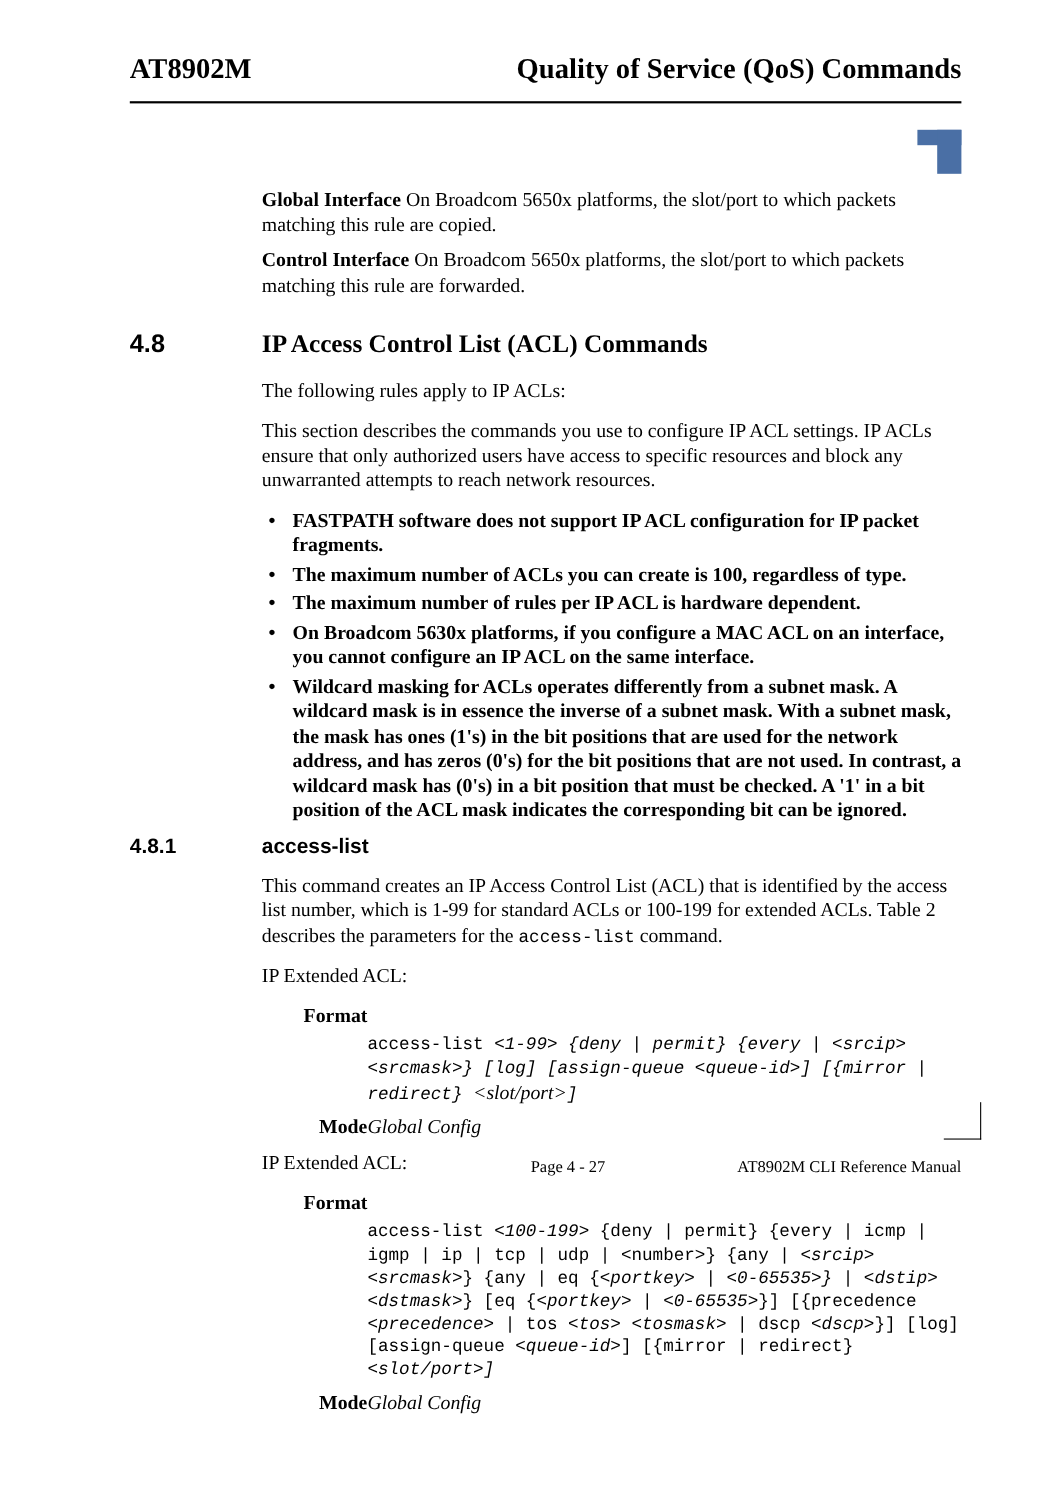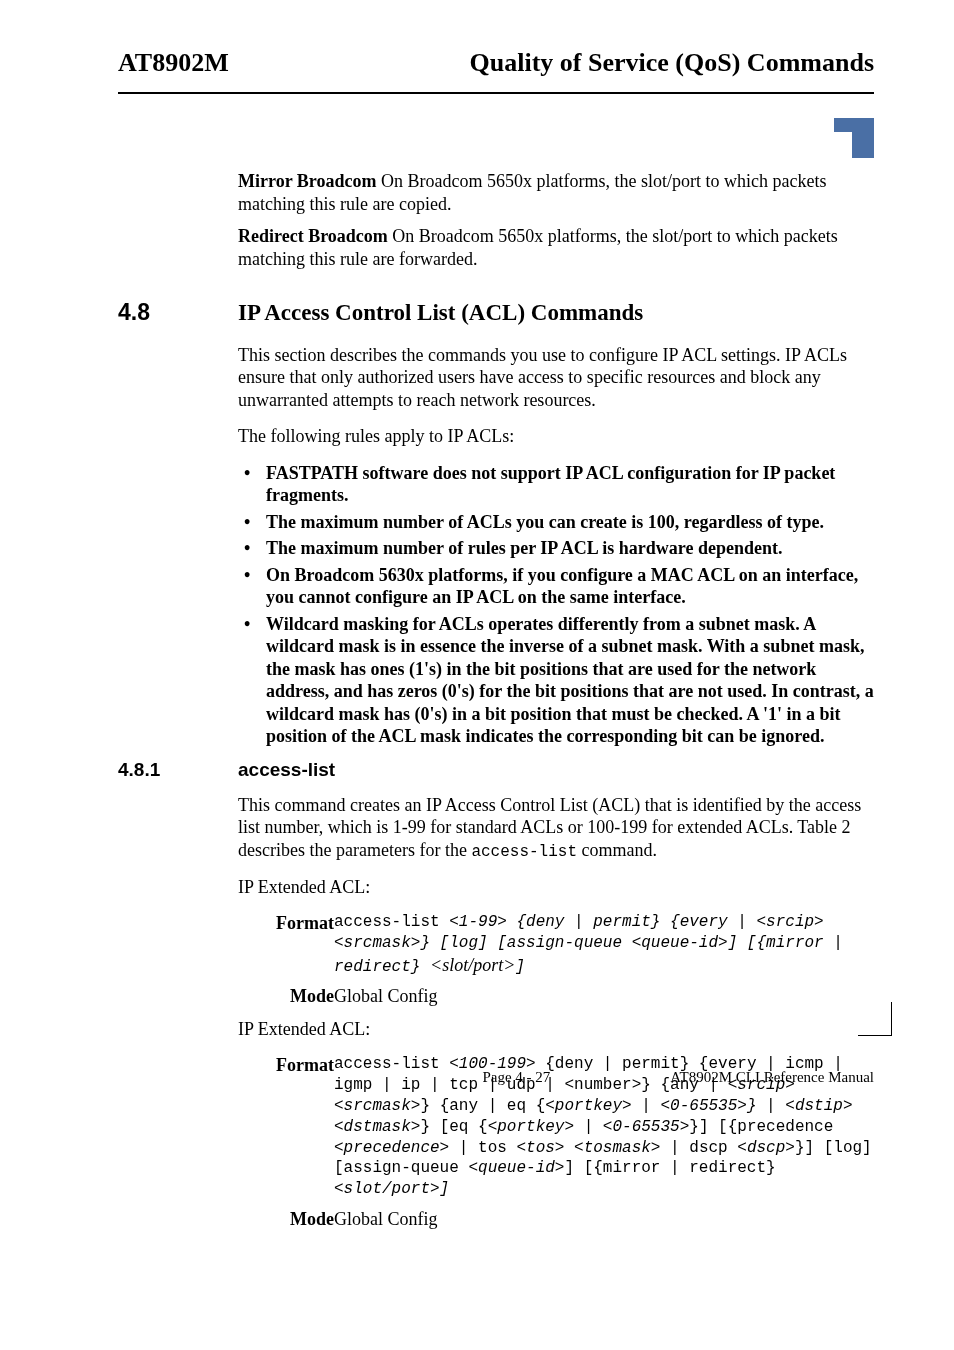--- a/index.html
+++ b/index.html
@@ -141,40 +141,42 @@
     width: 96px;
     flex: 0 0 96px;
     font-weight: bold;
     text-align: right;
   }
   .fmt-value {
     flex: 1;
     font-family: "Courier New", Courier, monospace;
     font-size: 16px;
     line-height: 1.3;
+    margin-top: 28px;
   }
   .fmt-value .ital {
     font-style: italic;
   }
   .fmt-value .serif-ital {
     font-family: "Times New Roman", Times, serif;
     font-style: italic;
     font-size: 18px;
   }
   .fmt-plain {
     flex: 1;
     font-size: 18px;
+    font-style: italic;
   }
   .mono-inline {
     font-family: "Courier New", Courier, monospace;
     font-size: 16px;
   }
   .footer {
     position: absolute;
-    bottom: 38px;
+    bottom: 54px;
     left: 118px;
     right: 80px;
     display: flex;
     justify-content: space-between;
     font-size: 15px;
   }
   .footer .spacer { flex: 1; }
   .footer .center { text-align: center; flex: 0 0 auto; margin-right: 120px;}
   .footer .right { text-align: right; flex: 0 0 auto; }
   .crop-mark {
@@ -214,35 +216,35 @@
 
   <div class="corner-mark">
     <div class="h"></div>
     <div class="v"></div>
   </div>
 
   <div class="content">
 
     <div class="def-list">
       <div class="def-item">
-        <span class="def-label">Mirror Broadcom</span><span>  On Broadcom 5650x platforms, the slot/port to which packets matching this rule are copied.</span>
+        <span class="def-label">Global Interface</span><span>  On Broadcom 5650x platforms, the slot/port to which packets matching this rule are copied.</span>
       </div>
       <div class="def-item">
-        <span class="def-label">Redirect Broadcom</span><span>  On Broadcom 5650x platforms, the slot/port to which packets matching this rule are forwarded.</span>
+        <span class="def-label">Control Interface</span><span>  On Broadcom 5650x platforms, the slot/port to which packets matching this rule are forwarded.</span>
       </div>
     </div>
 
     <div class="section-row">
       <div class="section-num">4.8</div>
       <div class="section-title">IP Access Control List (ACL) Commands</div>
     </div>
 
     <div class="body-block">
+      <p class="para">The following rules apply to IP ACLs:</p>
       <p class="para">This section describes the commands you use to configure IP ACL settings. IP ACLs ensure that only authorized users have access to specific resources and block any unwarranted attempts to reach network resources.</p>
-      <p class="para">The following rules apply to IP ACLs:</p>
       <ul class="bullets">
         <li>FASTPATH software does not support IP ACL configuration for IP packet fragments.</li>
         <li>The maximum number of ACLs you can create is 100, regardless of type.</li>
         <li>The maximum number of rules per IP ACL is hardware dependent.</li>
         <li>On Broadcom 5630x platforms, if you configure a MAC ACL on an interface, you cannot configure an IP ACL on the same interface.</li>
         <li>Wildcard masking for ACLs operates differently from a subnet mask. A wildcard mask is in essence the inverse of a subnet mask. With a subnet mask, the mask has ones (1's) in the bit positions that are used for the network address, and has zeros (0's) for the bit positions that are not used. In contrast, a wildcard mask has (0's) in a bit position that must be checked. A '1' in a bit position of the ACL mask indicates the corresponding bit can be ignored.</li>
       </ul>
     </div>
 
     <div class="subsection-row">

